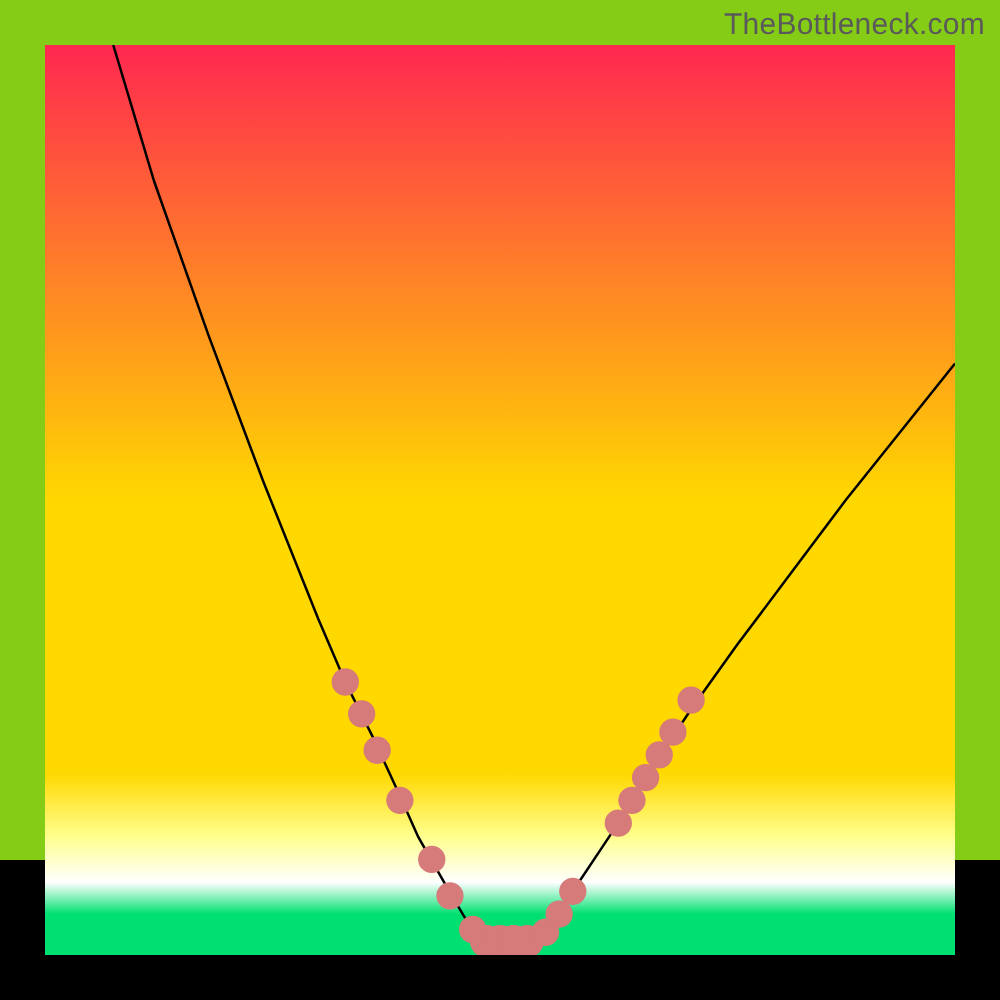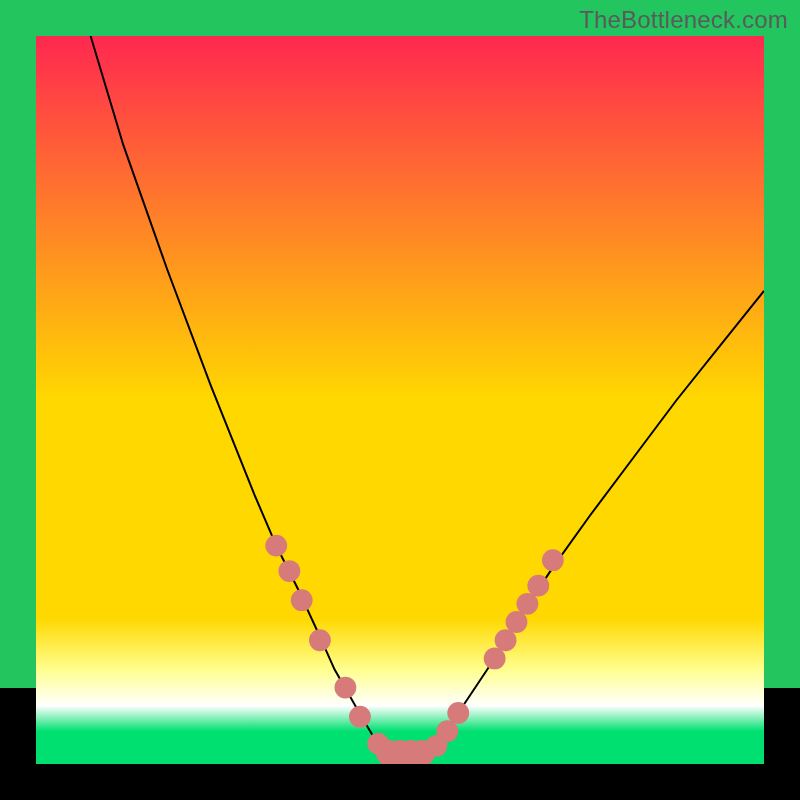--- a/index.html
+++ b/index.html
@@ -1,21 +1,21 @@
 <!DOCTYPE html>
 <html><head>
 <meta charset="utf-8">
 <style>
   * { margin: 0; padding: 0; box-sizing: border-box; }
   html, body { width: 800px; height: 800px; overflow: hidden; background: #000; }
   .container {
     width: 800px;
     height: 688px;
     position: relative;
-    background: #22c55e;
+    background: #84cc16;
   }
   .watermark {
     position: absolute;
     top: 6px;
     right: 12px;
     color: #5a5a5a;
     font-family: Arial, Helvetica, sans-serif;
     font-size: 24px;
     font-weight: 400;
     letter-spacing: 0.2px;

